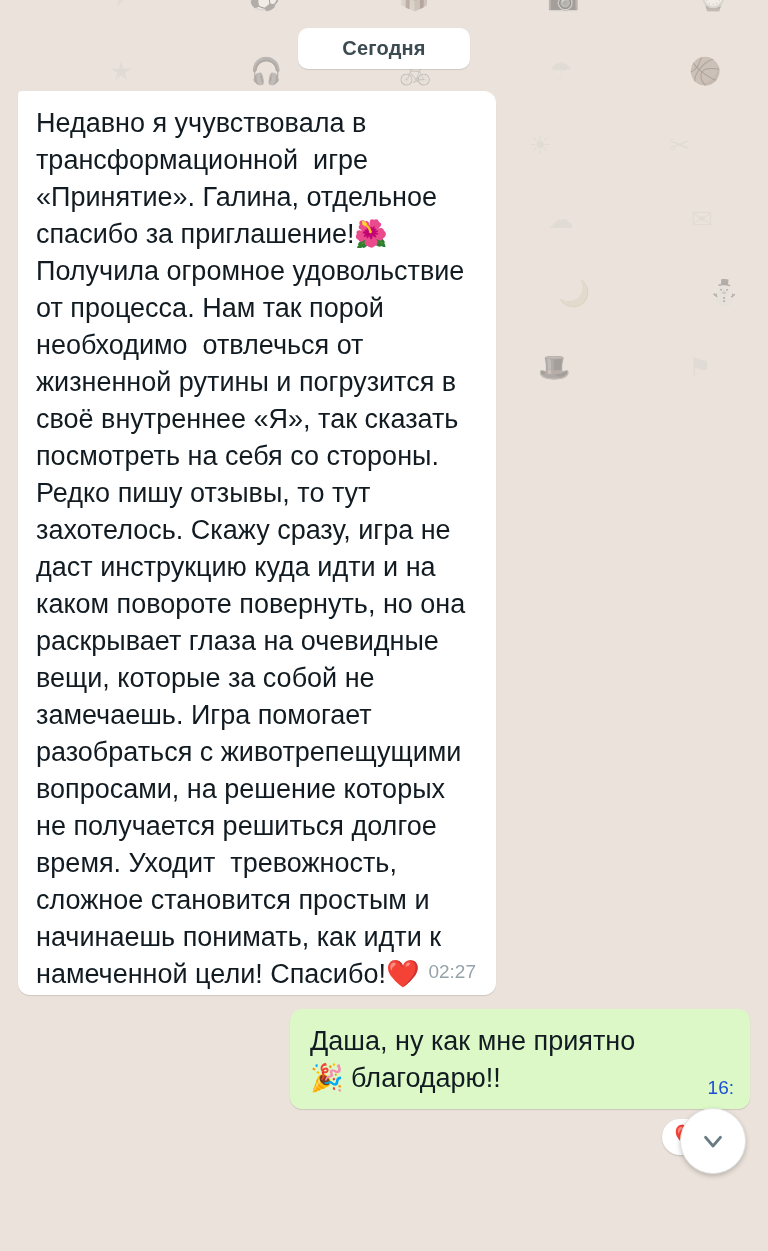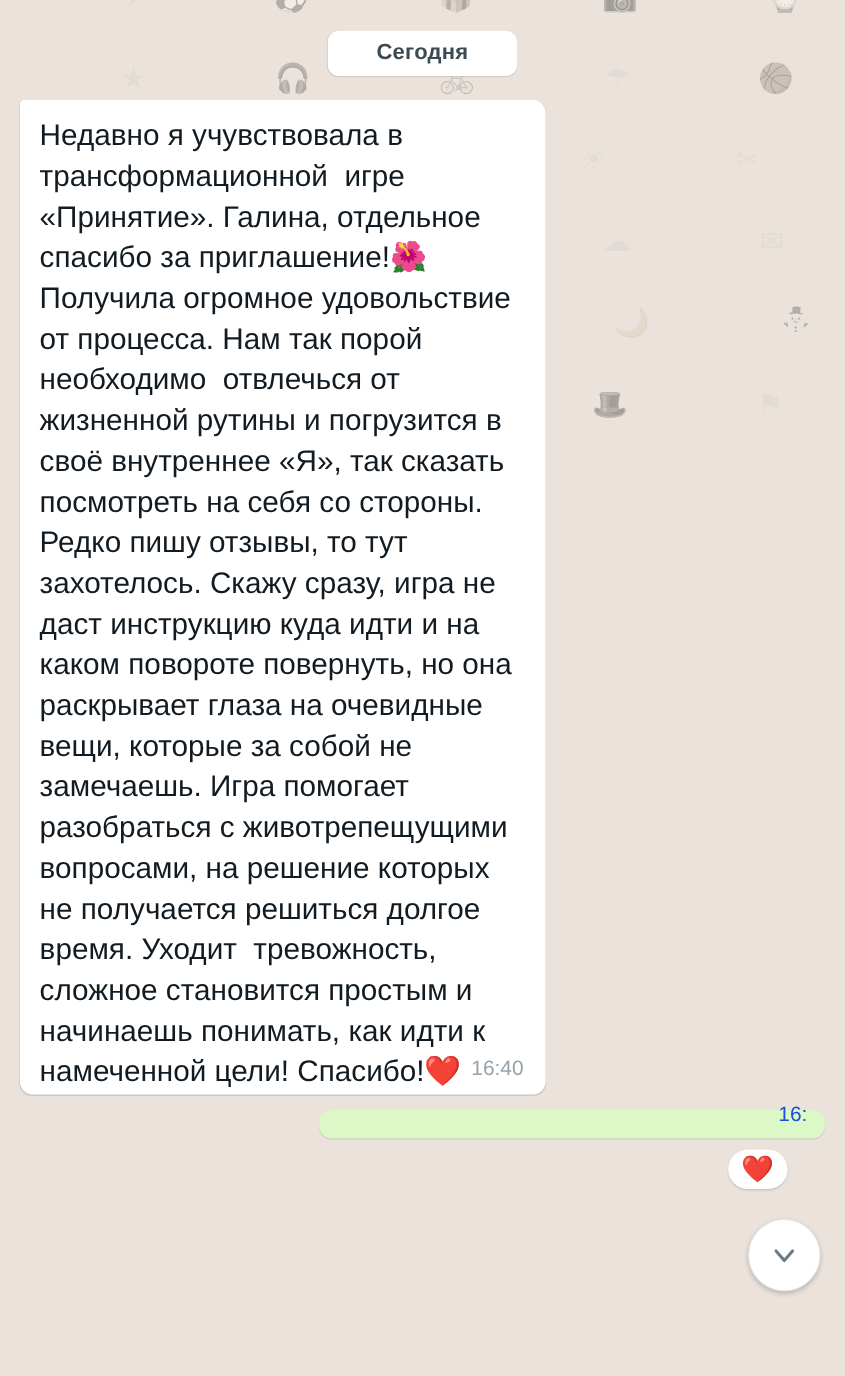--- a/index.html
+++ b/index.html
@@ -172,26 +172,27 @@
 
 <div id="chat-scroll">
 
   <div class="date-divider-row">
     <div class="date-chip">Сегодня</div>
   </div>
 
   <div class="msg-row incoming">
     <div class="bubble in" id="bubble-long">
       <div class="bubble-text">Недавно я учувствовала в трансформационной  игре «Принятие». Галина, отдельное спасибо за приглашение!🌺 Получила огромное удовольствие от процесса. Нам так порой необходимо  отвлечься от жизненной рутины и погрузится в своё внутреннее «Я», так сказать посмотреть на себя со стороны. Редко пишу отзывы, то тут захотелось. Скажу сразу, игра не даст инструкцию куда идти и на каком повороте повернуть, но она раскрывает глаза на очевидные вещи, которые за собой не замечаешь. Игра помогает разобраться с животрепещущими вопросами, на решение которых не получается решиться долгое время. Уходит  тревожность, сложное становится простым и начинаешь понимать, как идти к намеченной цели! Спасибо!❤️</div>
-      <span class="time-wrap">16:40</span>
+      <span class="time-wrap">02:27</span>
     </div>
   </div>
 
   <div class="msg-row outgoing">
     <div class="bubble out" id="bubble-reply">
+      <div class="bubble-text">Даша, ну как мне приятно 🎉 благодарю!!</div>
       <span class="time-wrap">16:</span>
     </div>
   </div>
 
   <div class="reaction-row">
     <div class="reaction-bubble emoji">❤️</div>
   </div>
 
 </div>
 

